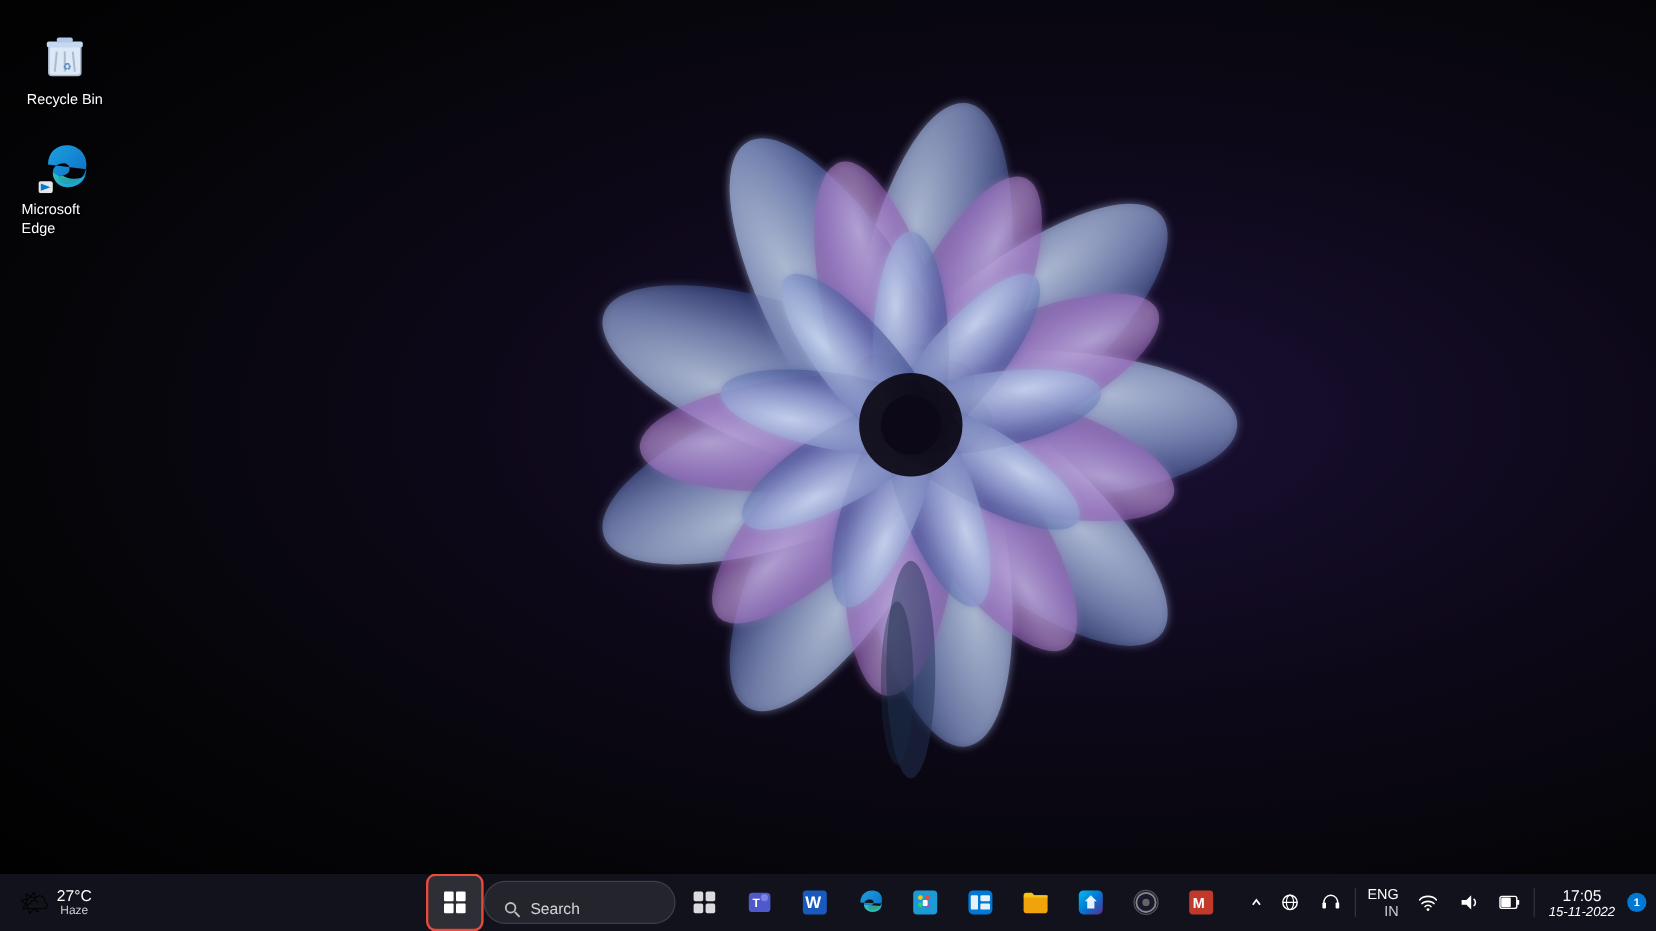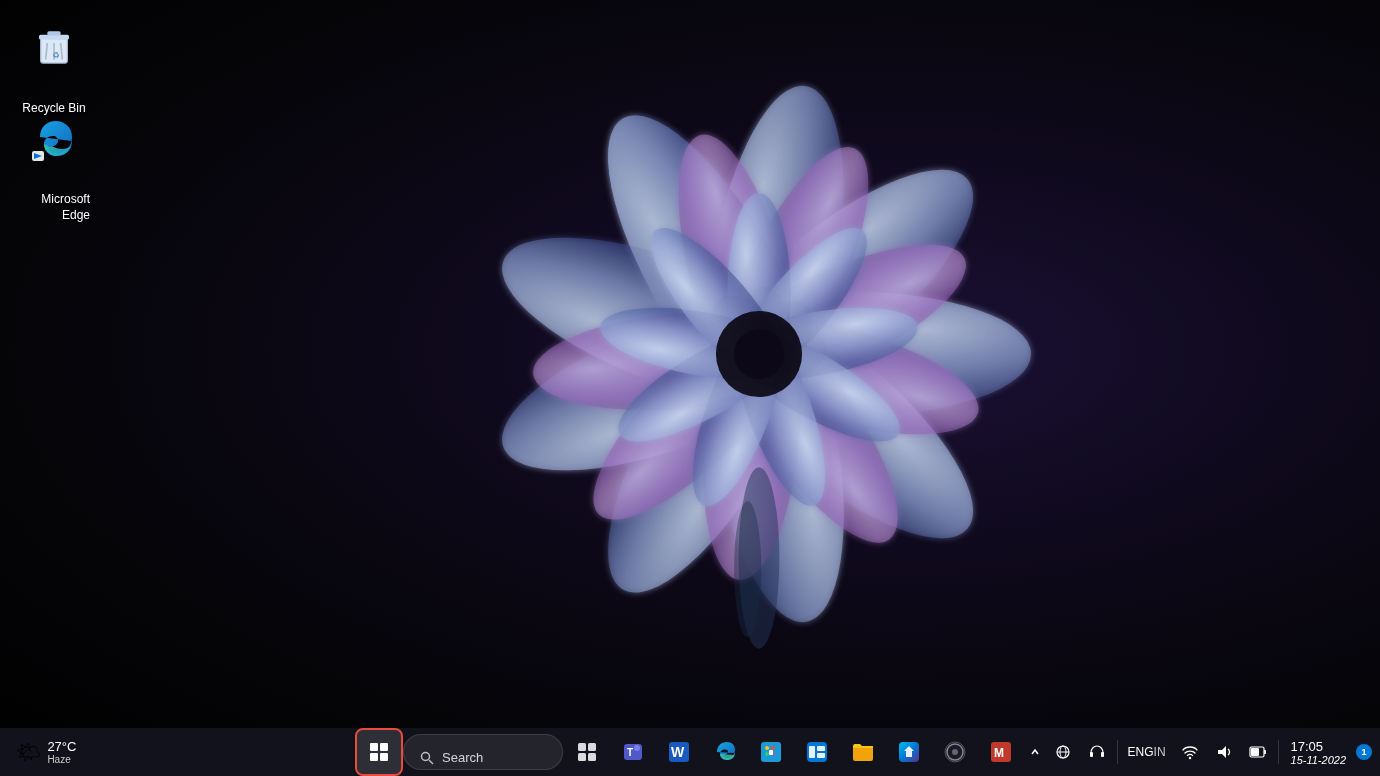--- a/index.html
+++ b/index.html
@@ -49,24 +49,23 @@
       height: 48px;
       display: flex;
       align-items: center;
       justify-content: center;
       margin-bottom: 4px;
     }
 
     .desktop-icon .icon-label {
       color: #fff;
       font-size: 12px;
-      text-align: right;
+      text-align: left;
       text-shadow: 1px 1px 2px rgba(0,0,0,0.8);
       line-height: 1.3;
-      margin-top: 25px;
     }
 
     
     #taskbar {
       position: absolute;
       bottom: 0;
       left: 0;
       width: 100%;
       height: 48px;
       background: rgba(20, 20, 30, 0.92);
@@ -89,20 +88,21 @@
     }
 
     .weather-icon {
       font-size: 20px;
     }
 
     .weather-text {
       display: flex;
       flex-direction: column;
       color: #fff;
+      align-items: center;
     }
 
     .weather-temp {
       font-size: 13px;
       font-weight: 500;
     }
 
     .weather-condition {
       font-size: 10px;
       color: #ccc;
@@ -171,42 +171,42 @@
       justify-content: center;
       cursor: pointer;
       border-radius: 4px;
       color: #fff;
       font-size: 14px;
     }
 
     #clock-widget {
       display: flex;
       flex-direction: column;
-      align-items: flex-start;
+      align-items: center;
       padding: 2px 8px;
       cursor: pointer;
       border-radius: 4px;
     }
 
     .clock-time {
       color: #fff;
       font-size: 13px;
       font-weight: 400;
     }
 
     .clock-date {
       color: #fff;
       font-size: 11px;
       font-style: italic;
     }
 
     #lang-widget {
       display: flex;
-      flex-direction: row;
-      align-items: flex-start;
+      flex-direction: column;
+      align-items: flex-end;
       padding: 2px 6px;
       cursor: pointer;
       border-radius: 4px;
       color: #fff;
     }
 
     .lang-primary {
       font-size: 12px;
       font-weight: 500;
     }

